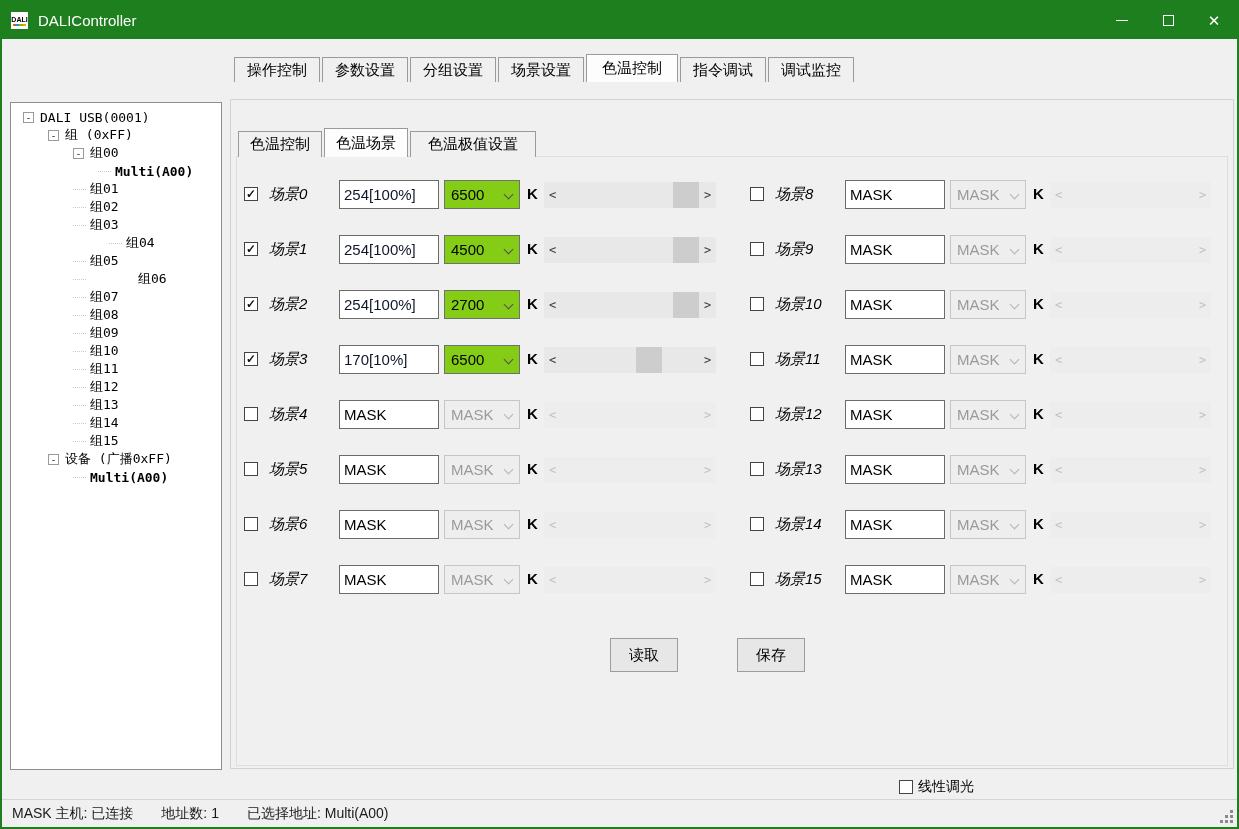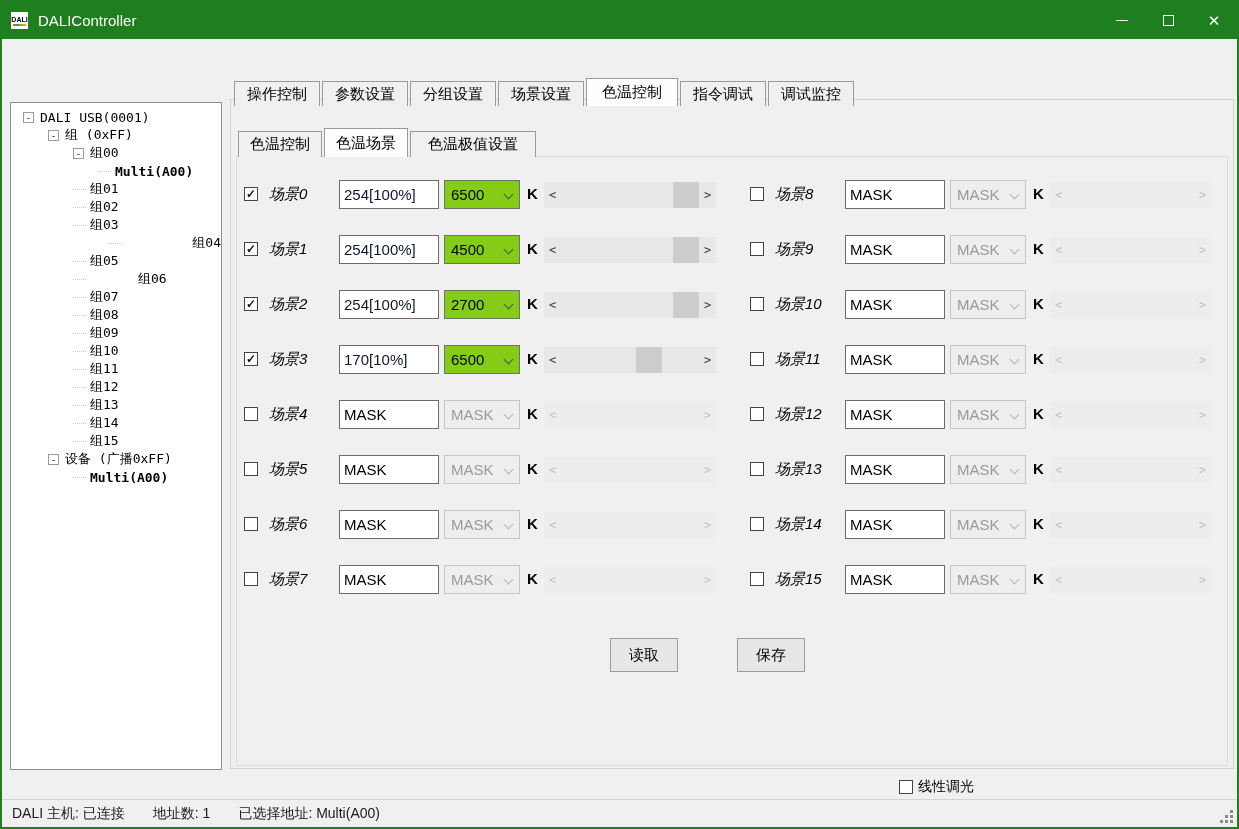--- a/index.html
+++ b/index.html
@@ -22,21 +22,21 @@
   
   .menubar { position:absolute; left:0; top:37px; width:100%; height:31px; background:#f0f0f0; display:flex; align-items:center; padding-left:16px; }
   .menu-item { font-size:14px; color:#111; padding:4px 10px; margin-right:16px; }
   
   .treepanel { position:absolute; left:8px; top:100px; width:212px; height:668px; background:#fff; border:1px solid #898e92; overflow:hidden; padding-top:5px; font-family:"DejaVu Sans Mono", monospace; }
   .tree-item { height:18px; display:flex; align-items:center; font-size:13px; color:#000; white-space:nowrap; }
   .tree-item .expander { width:11px; height:11px; border:1px solid #9a9a9a; background:#fff; color:#444; font-size:10px; line-height:9px; text-align:center; margin-right:6px; flex:0 0 11px; }
   .tree-item .dots { width:13px; border-top:1px dotted #c8c8c8; margin-right:4px; flex:0 0 13px; }
   .tree-item.bold .tree-label { font-weight:bold; }
   
-  .main-tabs { position:absolute; left:232px; top:77px; display:flex; align-items:flex-end; height:27px; z-index:3; }
+  .main-tabs { position:absolute; left:232px; top:53px; display:flex; align-items:flex-end; height:27px; z-index:3; }
   .tab { height:25px; width:86px; display:flex; align-items:center; justify-content:center; font-size:15px; color:#000; background:#f0f0f0; border:1px solid #9a9a9a; border-bottom:none; margin-right:2px; white-space:nowrap; overflow:hidden; }
   .main-tabs .tab.selected { height:28px; width:92px; background:#fdfdfd; position:relative; z-index:4; }
   .main-page { position:absolute; left:228px; top:97px; width:1004px; height:670px; background:#f0f0f0; border:1px solid #d2d2d2; }
   
   .sub-tabs { position:absolute; left:236px; top:127px; display:flex; align-items:flex-end; height:28px; z-index:3; }
   .sub-tabs .tab { height:26px; font-size:15px; }
   .sub-tabs .tab.selected { height:29px; background:#fdfdfd; z-index:4; }
   .sub-tabs .tab.w0 { width:84px; } .sub-tabs .tab.w1 { width:84px; } .sub-tabs .tab.w2 { width:126px; }
   .sub-page { position:absolute; left:234px; top:154px; width:992px; height:610px; background:#f0f0f0; border:1px solid #dedede; }
   
@@ -126,21 +126,21 @@
         <span class="tree-label">组01</span>
     </div>
       <div class="tree-item" style="padding-left: 62px;">
       <span class="dots"></span>
         <span class="tree-label">组02</span>
     </div>
       <div class="tree-item" style="padding-left: 62px;">
       <span class="dots"></span>
         <span class="tree-label">组03</span>
     </div>
-      <div class="tree-item" style="padding-left: 98px; justify-content: space-between;">
+      <div class="tree-item" style="padding-left: 98px;">
       <span class="dots"></span>
         <span class="tree-label">组04</span>
     </div>
       <div class="tree-item" style="padding-left: 62px;">
       <span class="dots"></span>
         <span class="tree-label">组05</span>
     </div>
       <div class="tree-item" style="padding-left: 62px; gap: 48px;">
       <span class="dots"></span>
         <span class="tree-label">组06</span>
@@ -488,21 +488,21 @@
 
   <div class="action-btn" id="btn-read">读取</div>
   <div class="action-btn" id="btn-save">保存</div>
 
   <div class="linear-dim">
     <span class="cb"></span>
     <span class="lbl">线性调光</span>
   </div>
 
   <div class="statusbar">
-    <span class="seg">DALI 主机: 已连接</span>
+    <span class="seg">MASK 主机: 已连接</span>
     <span class="seg">地址数: 1</span>
     <span class="seg">已选择地址: Multi(A00)</span>
     <div class="grip">
         <i></i>
         <i></i>
         <i></i>
         <i></i>
         <i></i>
         <i></i>
       </div>

